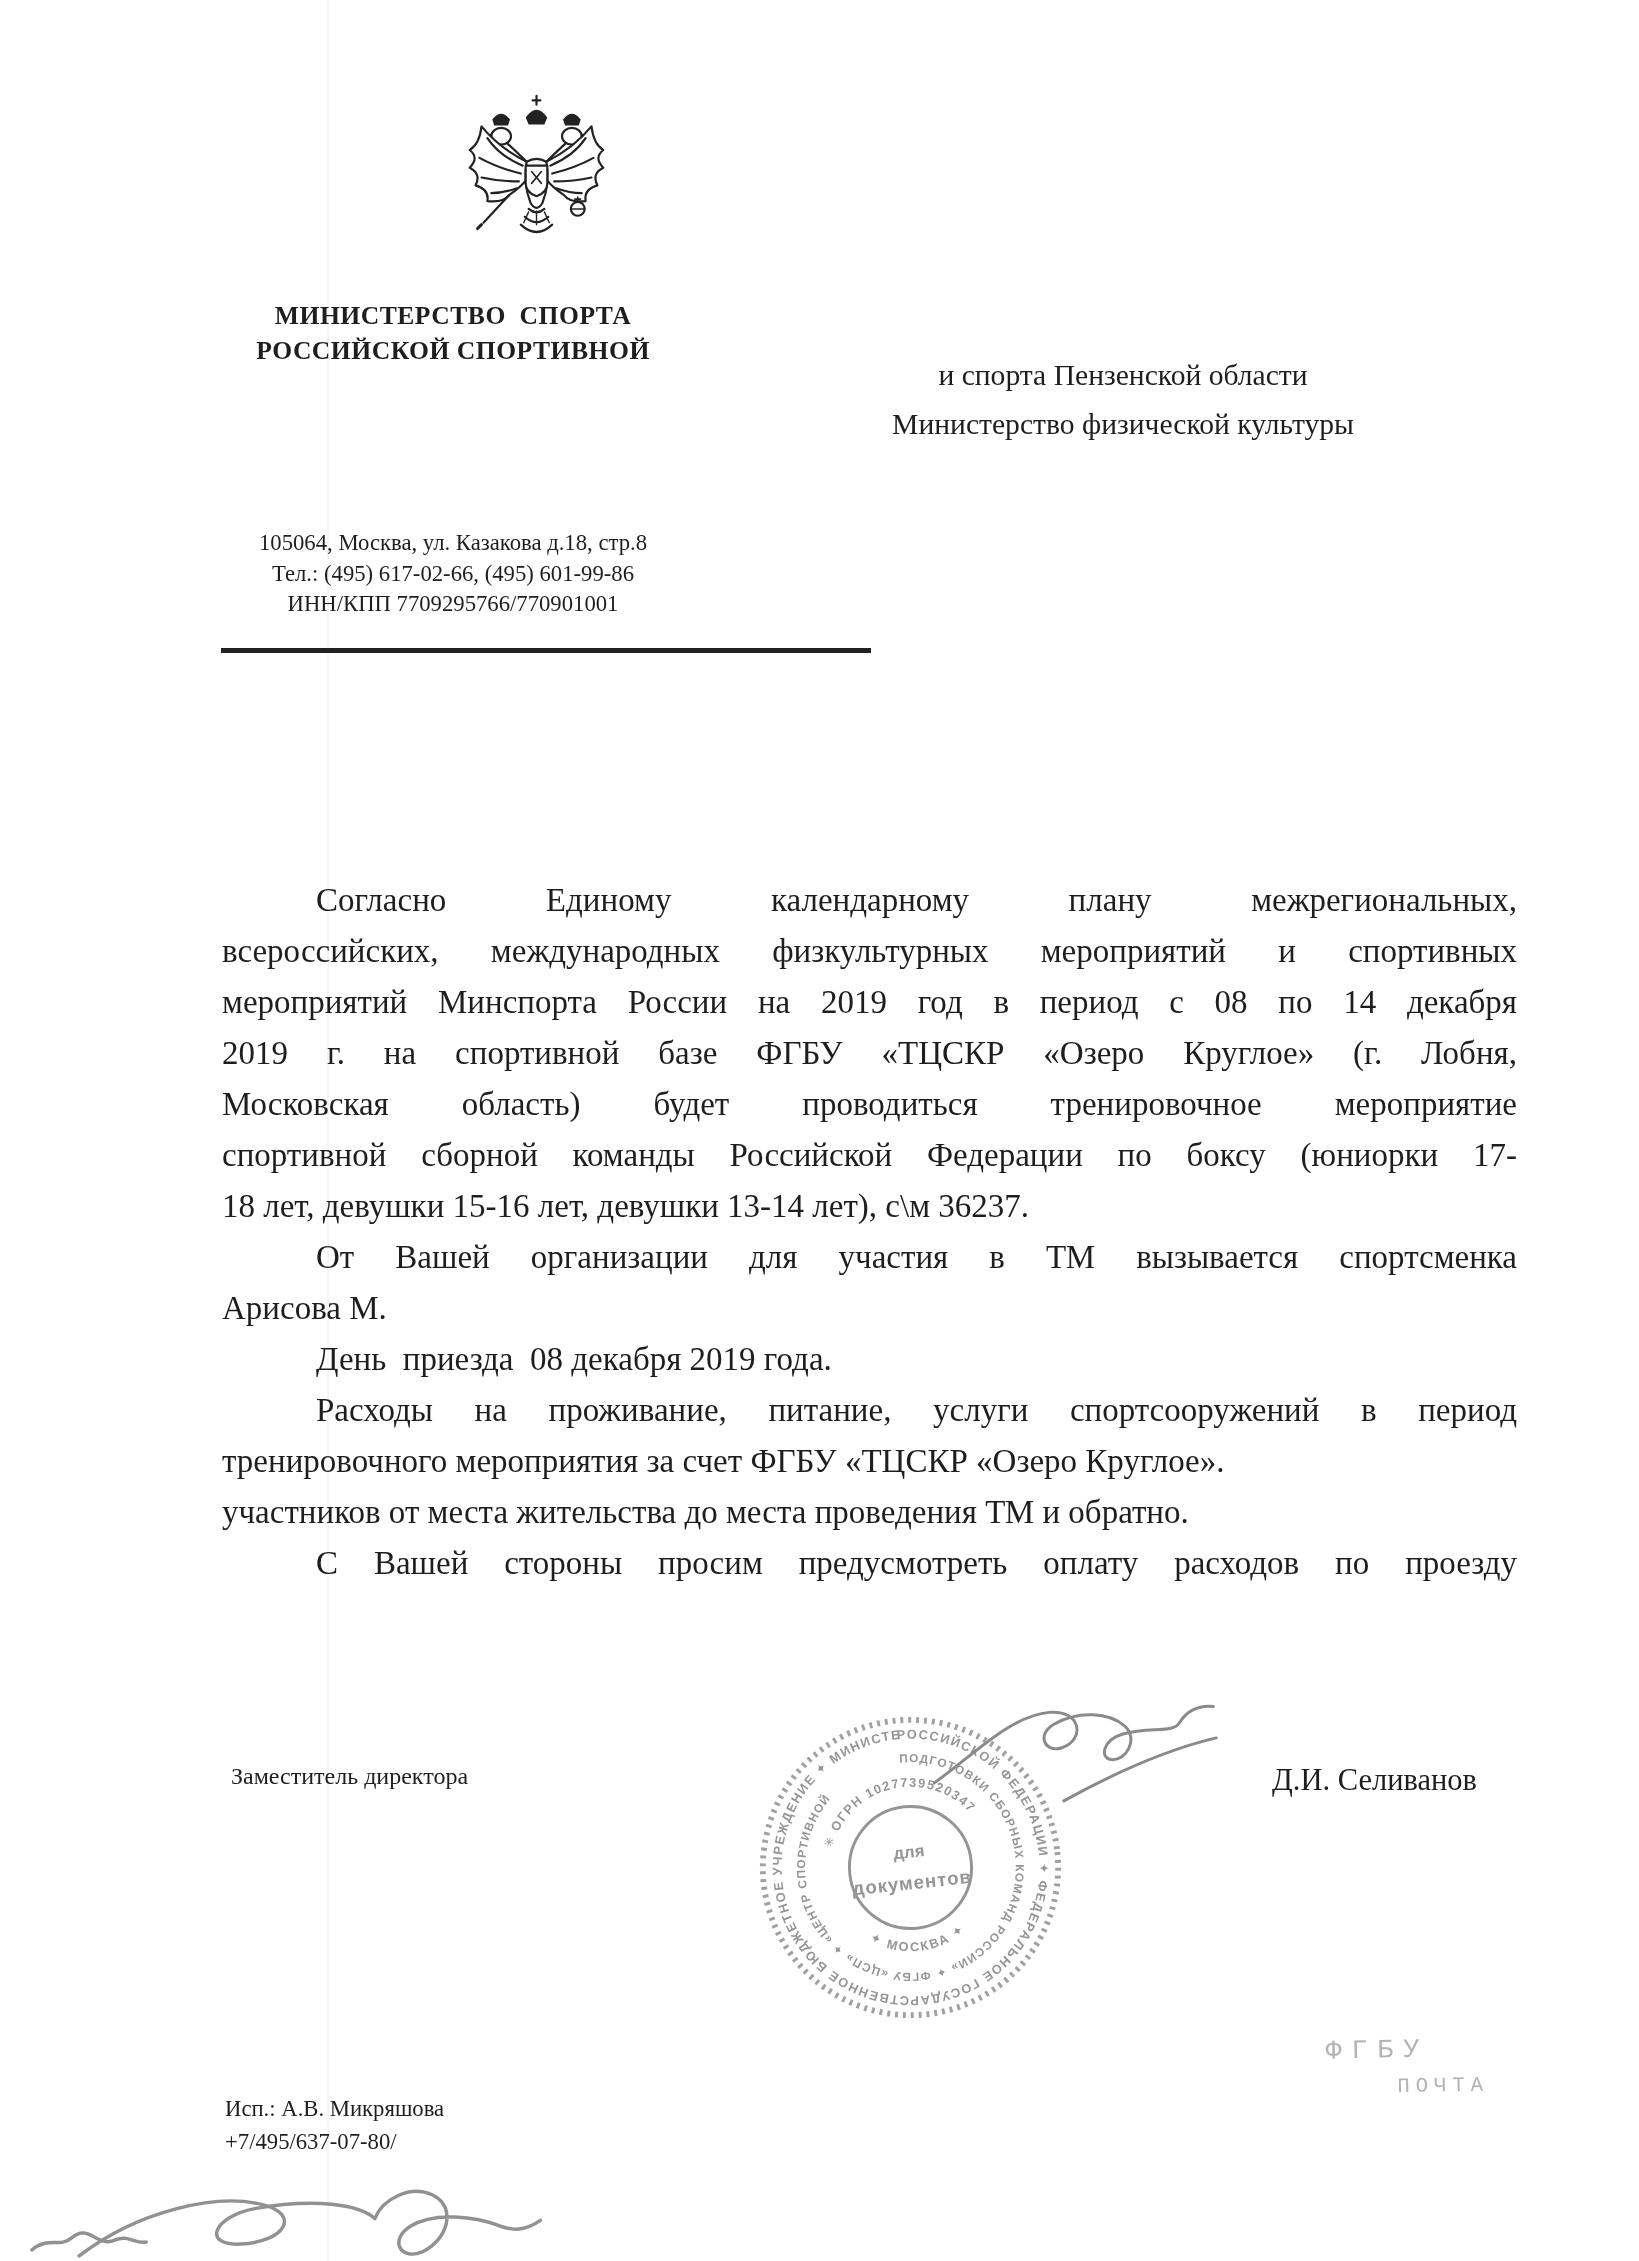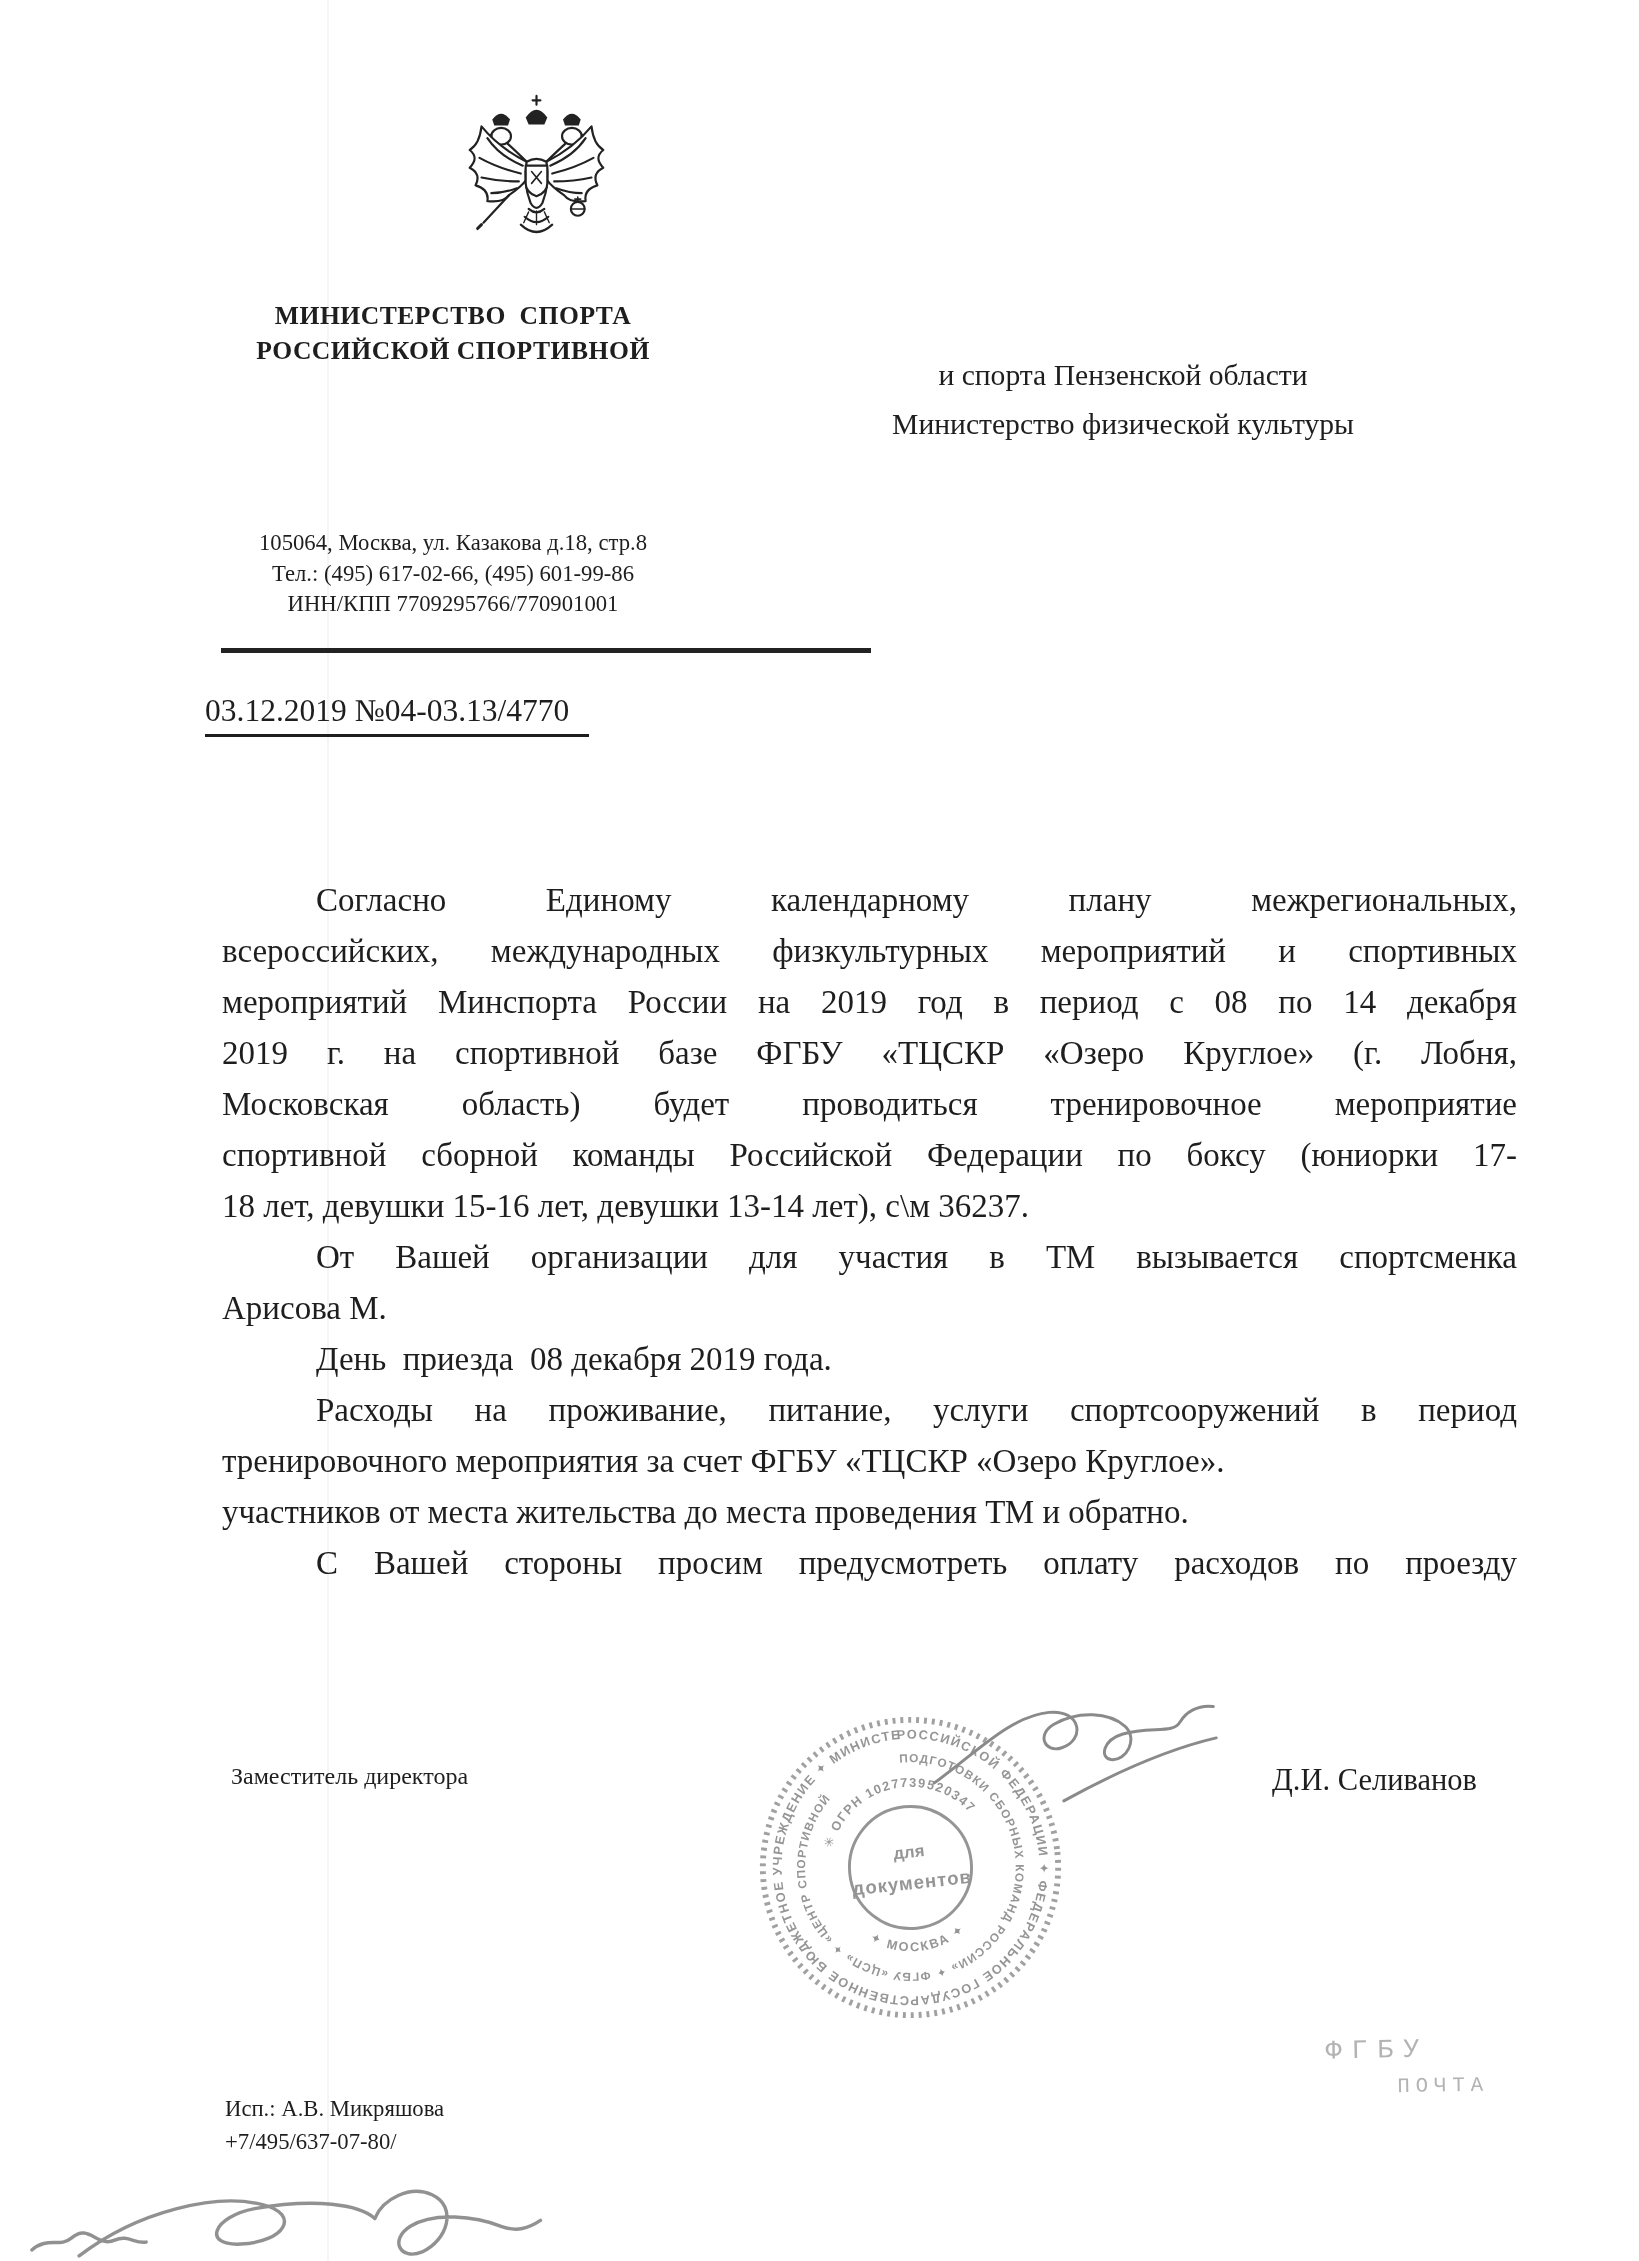--- a/index.html
+++ b/index.html
@@ -104,21 +104,20 @@
     <div>ИНН/КПП 7709295766/770901001</div>
   </div>
 
   <div class="abs addressee ctr">
     <div>и спорта Пензенской области</div>
     <div>Министерство физической культуры</div>
   </div>
 
   <div class="abs sep"></div>
 
-  <div class="abs refline">03.12.2019 №04-03.13/4770</div>
 
   <div class="abs body">
     <div class="bline j ind">Согласно Единому календарному плану межрегиональных,</div>
     <div class="bline j">всероссийских, международных физкультурных мероприятий и спортивных</div>
     <div class="bline j">мероприятий Минспорта России на 2019 год в период с 08 по 14 декабря</div>
     <div class="bline j">2019 г. на спортивной базе ФГБУ «ТЦСКР «Озеро Круглое» (г. Лобня,</div>
     <div class="bline j">Московская область) будет проводиться тренировочное мероприятие</div>
     <div class="bline j">спортивной сборной команды Российской Федерации по боксу (юниорки 17-</div>
     <div class="bline">18 лет, девушки 15-16 лет, девушки 13-14 лет), с\м 36237.</div>
     <div class="bline j ind">От Вашей организации для участия в ТМ вызывается спортсменка</div>

